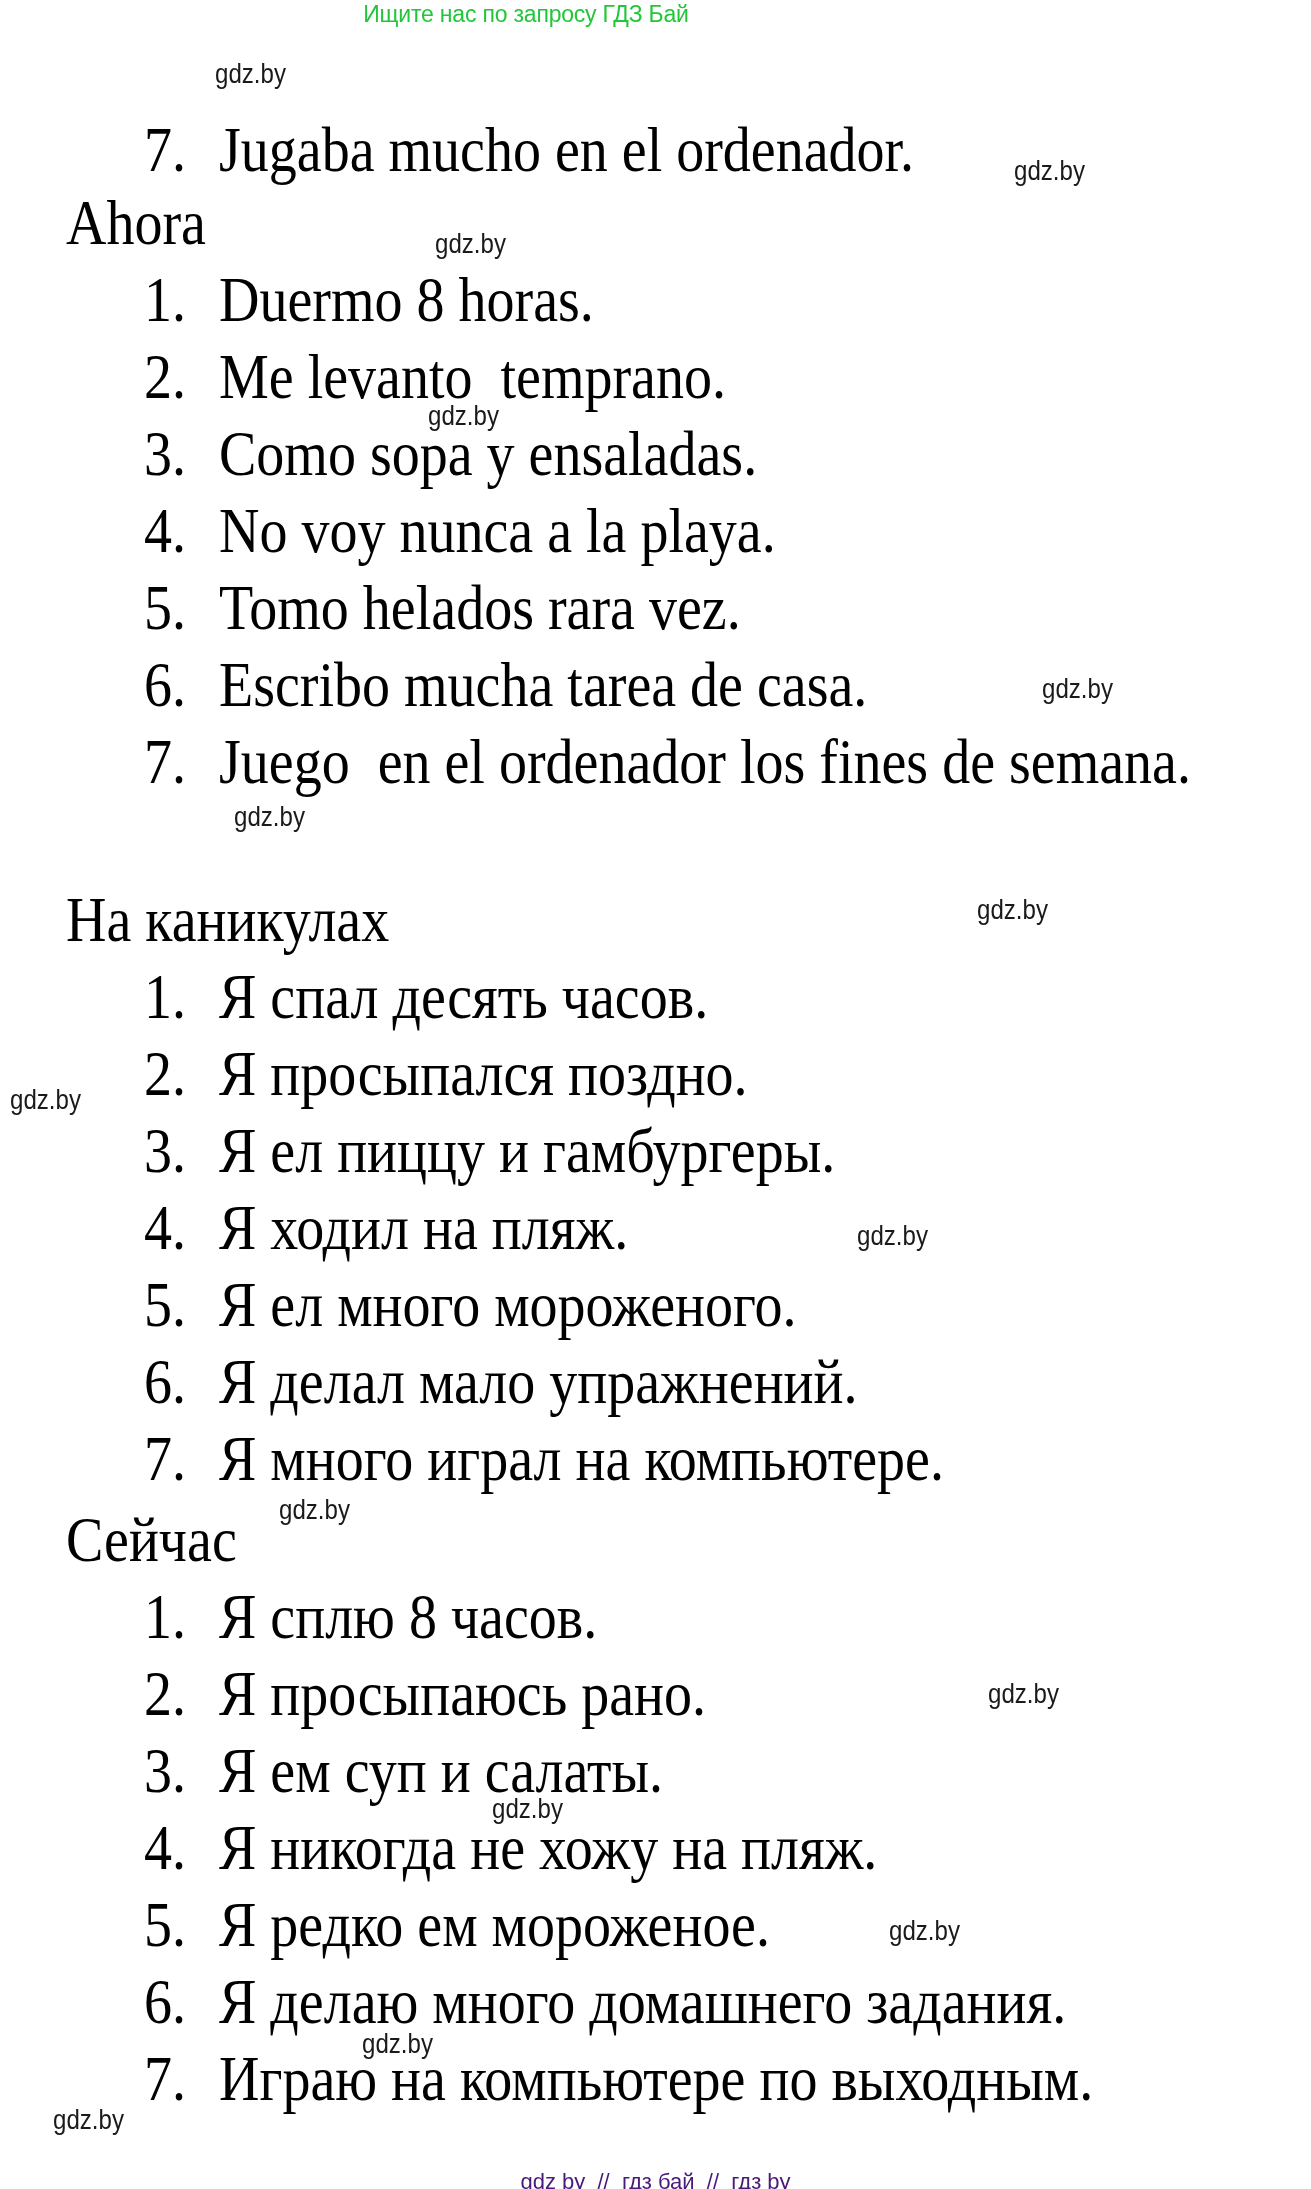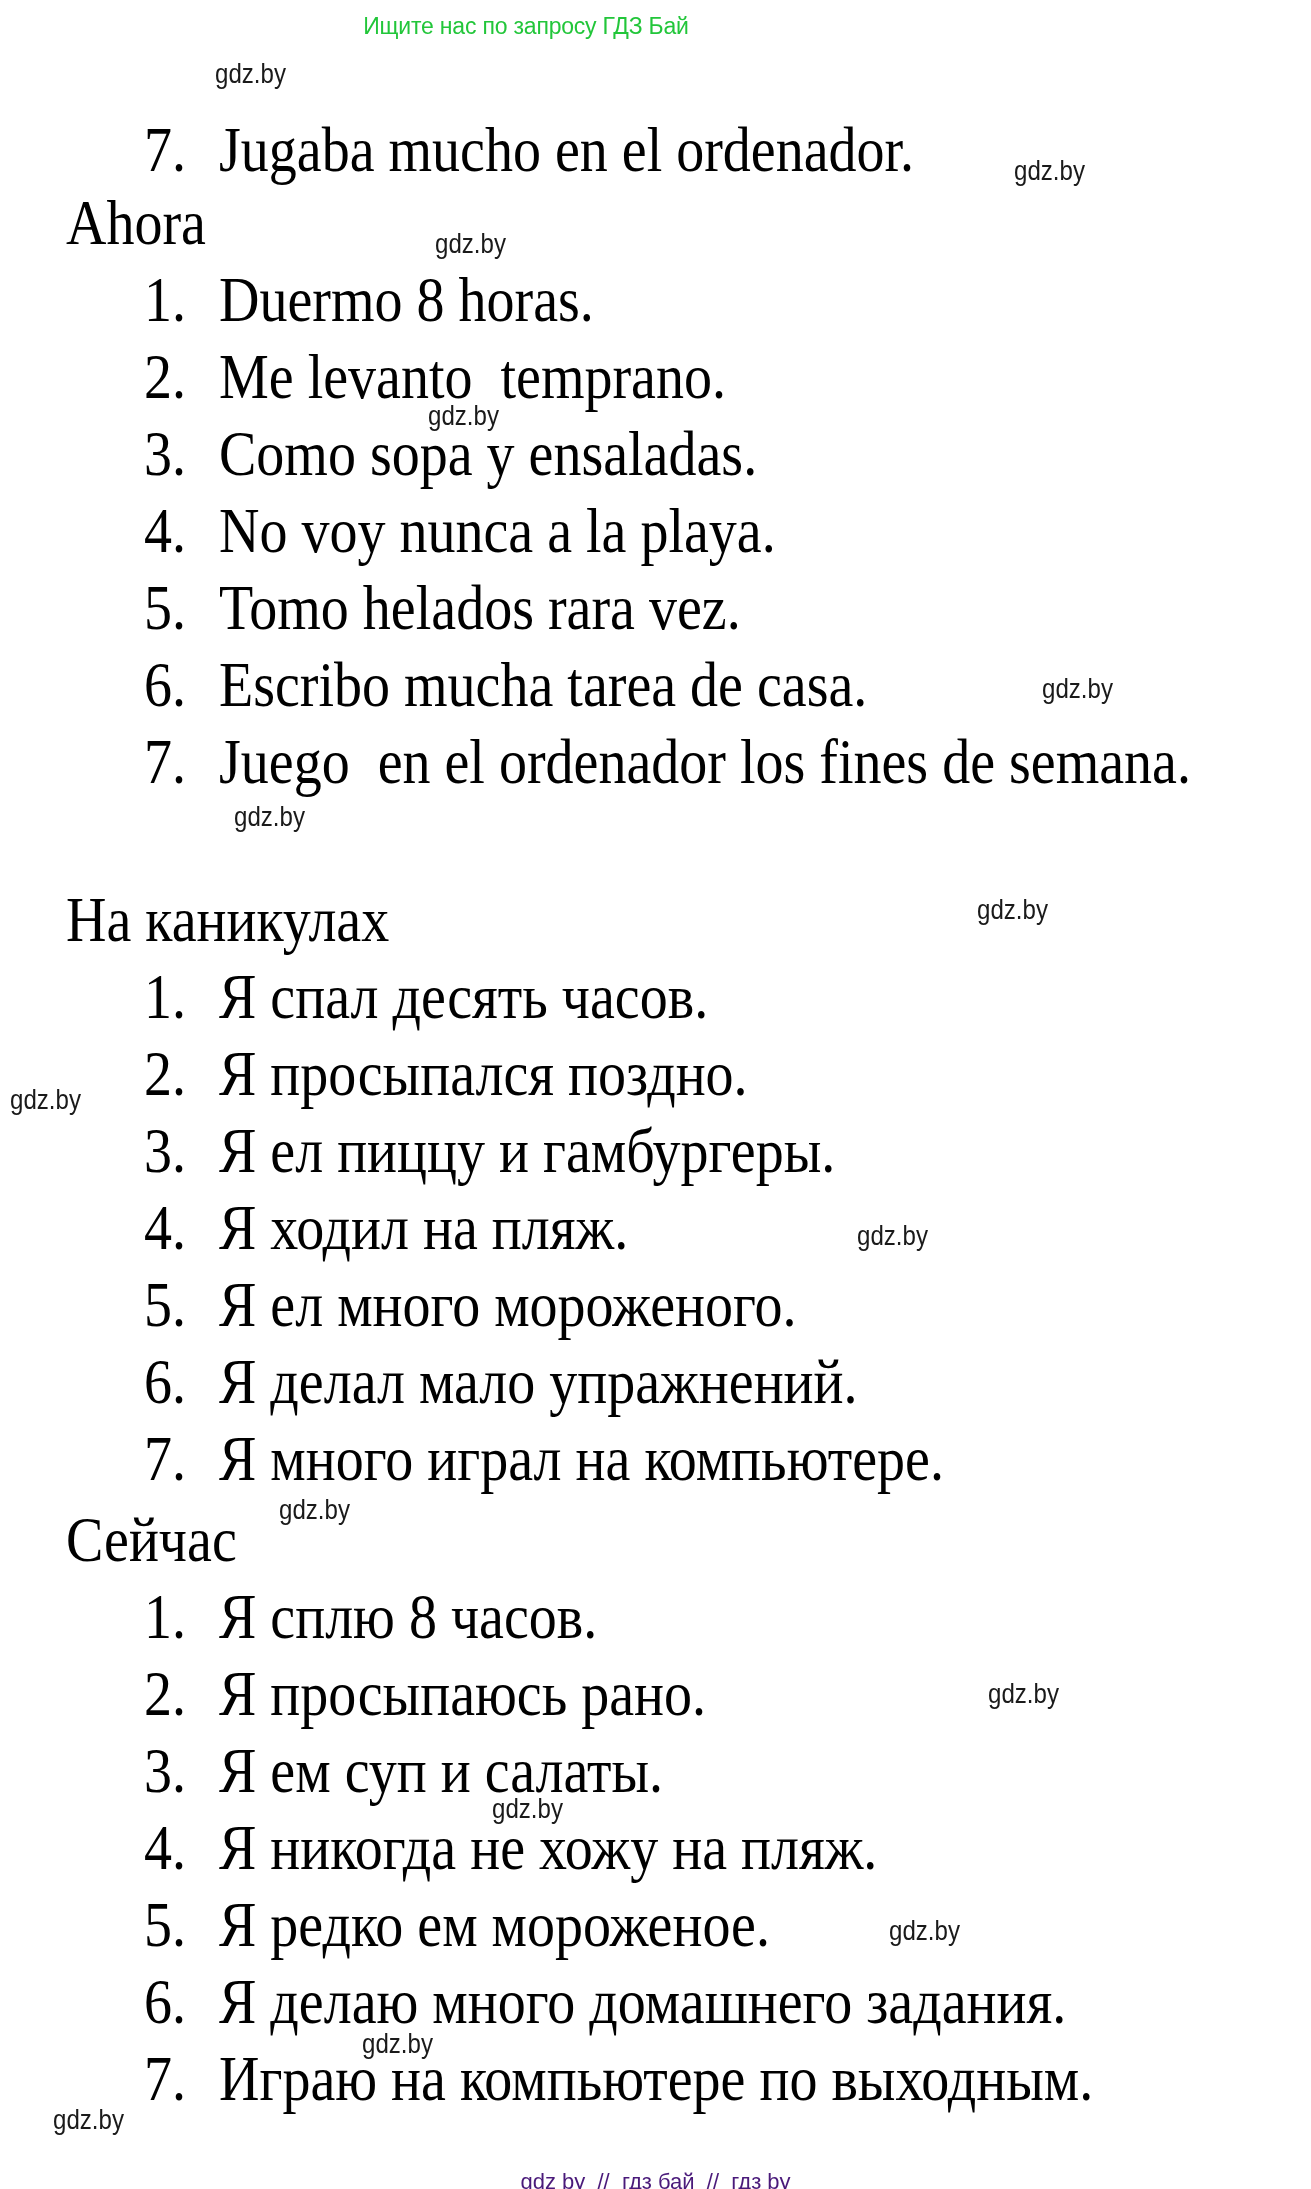--- a/index.html
+++ b/index.html
@@ -19,21 +19,20 @@
       position: absolute;
       left: 0;
       top: 0;
       width: 1052px;
       text-align: center;
       font-family: "Liberation Sans", "DejaVu Sans", sans-serif;
       font-size: 23px;
       line-height: 28px;
       color: #22c63a;
       letter-spacing: -0.2px;
-      margin-top: 12px;
     }
     .footer-links {
       position: absolute;
       left: 0;
       top: 2158px;
       width: 1311px;
       text-align: center;
       font-family: "Liberation Sans", "DejaVu Sans", sans-serif;
       font-size: 22px;
       line-height: 28px;

